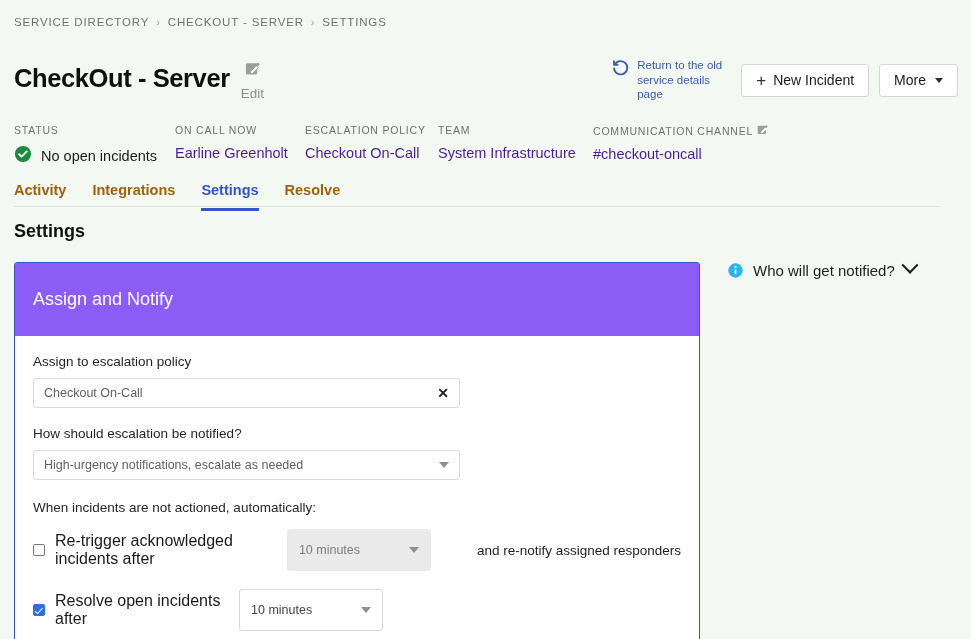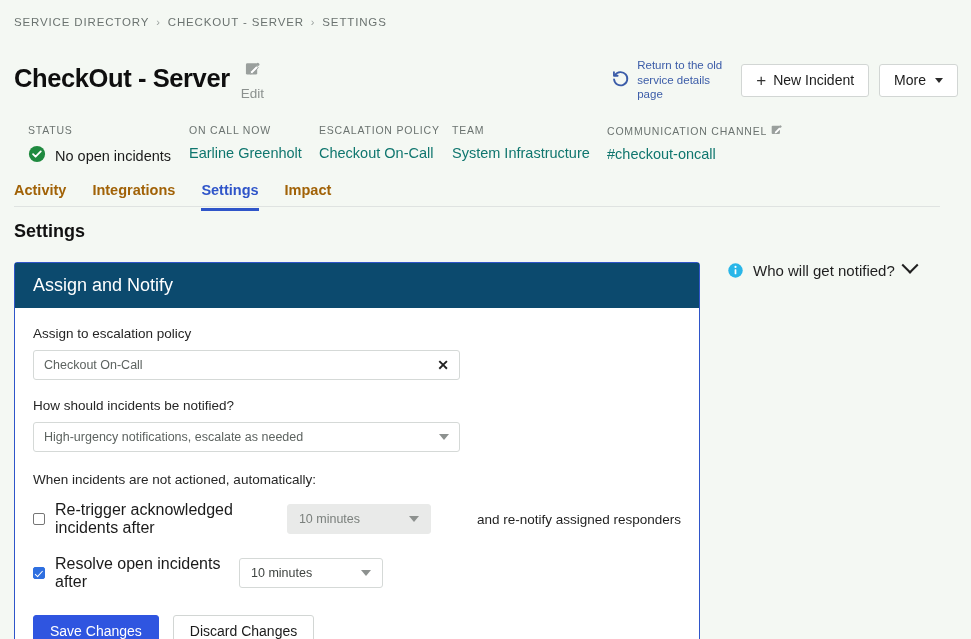--- a/index.html
+++ b/index.html
@@ -65,21 +65,20 @@
   .header-actions {
     position: absolute;
     right: 13px;
     top: 58px;
     display: flex;
     align-items: center;
     gap: 10px;
   }
   .return-link {
     display: flex;
-    align-items: center;
     gap: 7px;
     color: #3b5ca8;
     font-size: 11.5px;
     line-height: 1.28;
     cursor: pointer;
     max-width: 120px;
   }
   .return-link .rl-text { white-space: normal; }
   .btn {
     font-family: "Liberation Sans", sans-serif;
@@ -102,40 +101,40 @@
     width: 0; height: 0;
     border-left: 4px solid transparent;
     border-right: 4px solid transparent;
     border-top: 5px solid #2b2b2b;
     margin-left: 2px;
   }
 
   
   .meta-row {
     position: absolute;
-    left: 28px;
+    left: 14px;
     top: 124px;
     display: flex;
     align-items: flex-start;
   }
   .meta-col { display: flex; flex-direction: column; }
   .meta-label {
     font-size: 10.5px;
     letter-spacing: 0.8px;
     text-transform: uppercase;
     color: #6b7370;
     display: flex;
     align-items: center;
     gap: 4px;
     margin-bottom: 9px;
     white-space: nowrap;
   }
   .meta-value {
     font-size: 14.5px;
-    color: #0f766e;
+    color: #4c1d95;
     white-space: nowrap;
   }
   .meta-value.status {
     color: #1a1a1a;
     display: flex;
     align-items: center;
     gap: 9px;
   }
 
   
@@ -185,24 +184,24 @@
     position: absolute;
     left: 14px;
     top: 262px;
     width: 686px;
     border: 1px solid #2f55c9;
     border-radius: 3px;
     background: #ffffff;
     box-sizing: border-box;
   }
   .card-header {
-    background: #0c4a6e;
+    background: #8b5cf6;
     color: #ffffff;
     font-size: 18px;
-    padding: 12px 18px;
+    padding: 26px 18px;
     box-sizing: border-box;
   }
   .card-body {
     padding: 18px 18px 20px 18px;
   }
 
   .field-label {
     font-size: 13.5px;
     color: #262626;
     margin-bottom: 9px;
@@ -274,21 +273,21 @@
   .checkbox.checked:after {
     content: "";
     position: absolute;
     left: 3px; top: 0.5px;
     width: 3px; height: 6.5px;
     border: solid #fff;
     border-width: 0 1.6px 1.6px 0;
     transform: rotate(42deg);
   }
   .mini-select {
-    height: 30px;
+    height: 42px;
     border-radius: 3px;
     display: flex;
     align-items: center;
     padding: 0 11px;
     box-sizing: border-box;
     font-size: 12.5px;
     justify-content: space-between;
     cursor: pointer;
   }
   .mini-select.disabled {
@@ -458,39 +457,39 @@
       </span>
     </div>
     <div class="meta-value">#checkout-oncall</div>
   </div>
 </div>
 
 <div class="tabs">
   <div class="tab">Activity</div>
   <div class="tab">Integrations</div>
   <div class="tab active">Settings</div>
-  <div class="tab">Impact</div>
+  <div class="tab">Resolve</div>
 </div>
 <div class="tabs-divider"></div>
 
 <h2 class="section-heading">Settings</h2>
 
 <div class="card">
   <div class="card-header">Assign and Notify</div>
   <div class="card-body">
 
     <div class="field-label">Assign to escalation policy</div>
     <div class="text-input">
       <span>Checkout On-Call</span>
       <span class="clear-x">✕</span>
     </div>
 
     <div class="spacer-18"></div>
 
-    <div class="field-label">How should incidents be notified?</div>
+    <div class="field-label">How should escalation be notified?</div>
     <div class="select">
       <span>High-urgency notifications, escalate as needed</span>
       <span class="sel-caret"></span>
     </div>
 
     <div class="spacer-20"></div>
 
     <div class="auto-label">When incidents are not actioned, automatically:</div>
 
     <div class="row-1">

